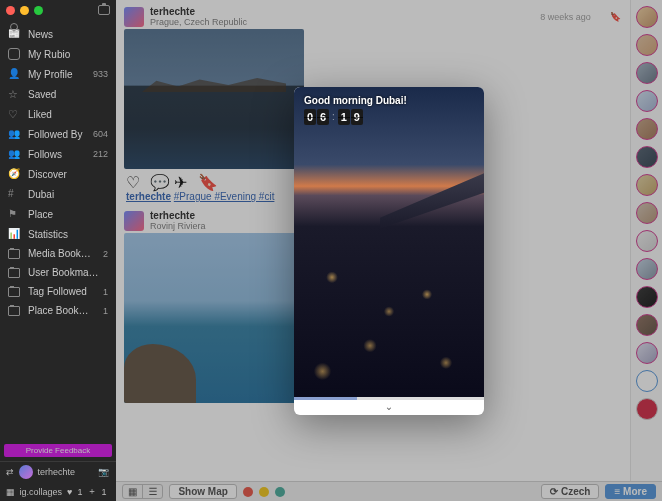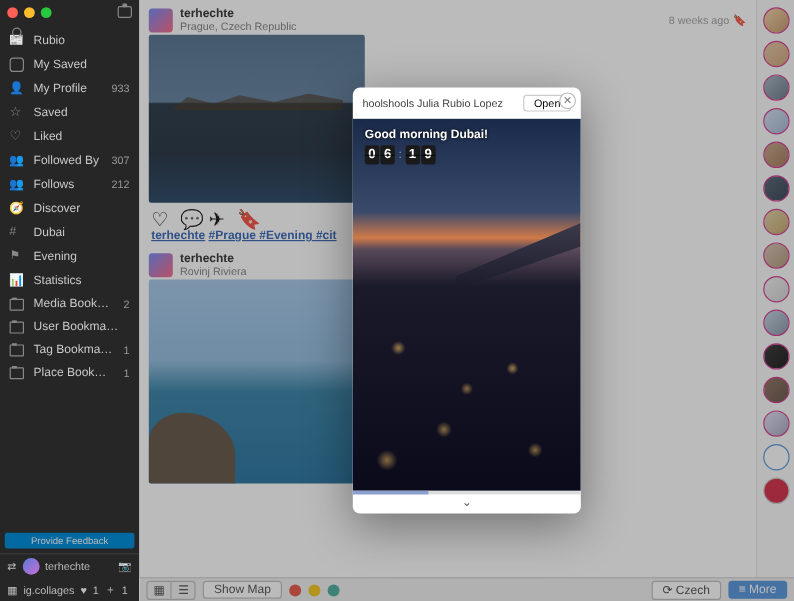--- a/index.html
+++ b/index.html
@@ -22,47 +22,47 @@
   .search-ico { position:absolute; left:10px; top:3px; width:8px; height:8px; }
   .search-ico::before { content:""; position:absolute; width:6px; height:6px; border:1px solid #888; border-radius:50%; }
   .search-ico::after { content:""; position:absolute; width:3px; height:1px; background:#888; transform:rotate(45deg); top:6px; left:6px; }
 
   .nav { flex: 1; overflow: hidden; }
   .nav-item { display: flex; align-items: center; padding: 4px 8px; gap: 8px; cursor: pointer; }
   .nav-ico { width: 12px; height: 12px; flex-shrink: 0; }
   .nav-label { flex: 1; white-space: nowrap; overflow: hidden; text-overflow: ellipsis; }
   .nav-count { color: #999; font-size: 9px; }
 
-  .feedback { margin: 4px auto; background: #0369a1; color: #bbb; font-size: 8px; padding: 2px 22px; border-radius: 2px; width: fit-content; }
+  .feedback { margin: 4px auto; background: #a21caf; color: #bbb; font-size: 8px; padding: 2px 22px; border-radius: 2px; width: fit-content; }
 
   .status { border-top: 1px solid #3a3a3a; }
   .status-row { display: flex; align-items: center; gap: 5px; padding: 3px 6px; font-size: 9px; color: #bbb; }
   .avatar-sm { width: 14px; height: 14px; border-radius: 50%; background: linear-gradient(135deg,#5b7bd5,#c86dd7); }
 
   
   .main { flex: 1; background: #fff; position: relative; overflow: hidden; }
   .feed { position: absolute; inset: 0 32px 20px 0; overflow: hidden; padding: 4px 8px; }
 
   .post { margin-bottom: 6px; }
   .post-head { display: flex; align-items: center; gap: 6px; padding: 2px 0; }
   .avatar { width: 20px; height: 20px; border-radius: 3px; background: linear-gradient(135deg,#6a82fb,#fc5c7d); }
   .post-user { font-size: 10px; font-weight: 600; color: #222; }
   .post-loc { font-size: 9px; color: #777; }
-  .post-time { font-size: 9px; color: #999; display:flex; align-items:center; gap:3px; }
+  .post-time { font-size: 9px; color: #999; display:flex; align-items:center; gap:20px; }
   .flex-spacer { flex: 1; }
   .post-img { width: 180px; height: 140px; border-radius: 2px; }
   .post-img.prague { background: linear-gradient(to bottom, #4a6a8a 0%, #5a7a9a 40%, #1a2a3a 41%, #152535 70%, #1a3a5a 100%); position:relative; overflow:hidden; }
   .post-img.prague::after { content:""; position:absolute; top:35%; left:10%; width:80%; height:10%; background: rgba(60,40,20,0.6); clip-path: polygon(0 100%, 10% 20%, 25% 60%, 40% 10%, 60% 50%, 80% 0%, 100% 40%, 100% 100%); }
   .post-img.rovinj { background: linear-gradient(to bottom, #9ec5e8 0%, #8ab8dc 40%, #2a7aa0 55%, #1a6a9a 100%); height:170px; position:relative; overflow:hidden;}
   .post-img.rovinj::after { content:""; position:absolute; bottom:0; left:0; width:40%; height:35%; background:#5a4a3a; border-radius: 40% 60% 0 0; }
 
   .post-actions { display:flex; gap:10px; padding:4px 2px; }
   .act-ico { width:14px; height:14px; }
   .hashtags { font-size:10px; padding: 0 2px; }
-  .hashtags span { color:#2a5db0; text-decoration:underline; font-weight:700; }
+  .hashtags span { color:#2a5db0; text-decoration:underline; font-weight:400; }
   .hashtags .user { font-weight:700; }
 
   
   .stories { position: absolute; right: 0; top: 0; width: 32px; height: calc(100% - 20px); background: #fafafa; border-left: 1px solid #e4e4e4; display: flex; flex-direction: column; align-items: center; padding: 6px 0; gap: 6px; overflow:hidden;}
   .story { width: 22px; height: 22px; border-radius: 50%; border: 1.5px solid #d02f8a; background: #888; flex-shrink:0;}
   .story:nth-child(1){background:linear-gradient(135deg,#f0d0a0,#c09060);}
   .story:nth-child(2){background:linear-gradient(135deg,#e0c0a0,#d0a070);}
   .story:nth-child(3){background:linear-gradient(135deg,#a0b0c0,#607080);}
   .story:nth-child(4){background:linear-gradient(135deg,#d0e0f0,#a0b0d0);}
   .story:nth-child(5){background:linear-gradient(135deg,#c0a080,#a07050);}
@@ -75,21 +75,21 @@
   .story:nth-child(12){background:linear-gradient(135deg,#8a6a5a,#5a4a3a);}
   .story:nth-child(13){background:linear-gradient(135deg,#e0e0f0,#a0a0c0);}
   .story:nth-child(14){background:#fff; border-color:#4a90d9;}
   .story:nth-child(15){background:#d01f3c; border-color:#ccc;}
 
   
   .toolbar { position: absolute; left:0; right:0; bottom:0; height:20px; background:#f0f0f0; border-top:1px solid #d0d0d0; display:flex; align-items:center; padding:0 6px; gap:6px; font-size:10px; color:#444;}
   .tb-seg { display:flex; border:1px solid #bbb; border-radius:3px; overflow:hidden;}
   .tb-seg span{ padding:1px 5px; border-right:1px solid #bbb; cursor:pointer;}
   .tb-seg span:last-child{border-right:none;}
-  .tb-btn { background:#fff; border:1px solid #bbb; border-radius:3px; padding:1px 8px; cursor:pointer;}
+  .tb-btn { background:#fff; border:1px solid #bbb; border-radius:3px; padding:1px 8px; cursor:pointer;font-weight:bold;}
   .color-dot{width:10px;height:10px;border-radius:50%;}
 
   
   .overlay { position:absolute; inset:0; background:rgba(60,60,60,0.35); display:flex; align-items:center; justify-content:center;}
   .modal { width: 190px; background:#fff; border-radius:6px; box-shadow:0 10px 40px rgba(0,0,0,0.4); overflow:hidden; position:relative;}
   .modal-head{ display:flex; align-items:center; padding:6px 8px; gap:6px;}
   .modal-user{ font-size:9px; color:#444; flex:1; white-space:nowrap; overflow:hidden; text-overflow:ellipsis;}
   .modal-open{ font-size:9px; border:1px solid #ccc; border-radius:3px; padding:1px 8px; background:#fff; cursor:pointer;}
   .modal-close{ position:absolute; top:4px; right:4px; width:14px; height:14px; border:1px solid #bbb; border-radius:50%; display:flex; align-items:center; justify-content:center; font-size:9px; color:#777; cursor:pointer; background:#fff;}
   .story-img { width:100%; height:310px; background: linear-gradient(to bottom, #1a2a4a 0%, #3a4a6a 25%, #d07a4a 32%, #5a4a5a 35%, #1a1a2a 45%, #0a0a1a 100%); position:relative; overflow:hidden;}
@@ -124,86 +124,86 @@
     <div class="dot g"></div>
     <div class="camera-ico"></div>
   </div>
   <div class="search-wrap">
     <span class="search-ico"></span>
   </div>
 
   <div class="nav">
     <div class="nav-item">
         <span class="nav-ico">📰</span>
-        <span class="nav-label">Rubio</span>
+        <span class="nav-label">News</span>
         <span class="nav-count"></span>
       </div>
     <div class="nav-item">
         <span class="nav-ico ico-outline"></span>
-        <span class="nav-label">My Saved</span>
+        <span class="nav-label">My Rubio</span>
         <span class="nav-count"></span>
       </div>
     <div class="nav-item">
         <span class="nav-ico">👤</span>
         <span class="nav-label">My Profile</span>
         <span class="nav-count">933</span>
       </div>
     <div class="nav-item">
         <span class="nav-ico ico-star"></span>
         <span class="nav-label">Saved</span>
         <span class="nav-count"></span>
       </div>
     <div class="nav-item">
         <span class="nav-ico ico-heart"></span>
         <span class="nav-label">Liked</span>
         <span class="nav-count"></span>
       </div>
     <div class="nav-item">
         <span class="nav-ico">👥</span>
         <span class="nav-label">Followed By</span>
-        <span class="nav-count">307</span>
+        <span class="nav-count">604</span>
       </div>
     <div class="nav-item">
         <span class="nav-ico">👥</span>
         <span class="nav-label">Follows</span>
         <span class="nav-count">212</span>
       </div>
     <div class="nav-item">
         <span class="nav-ico">🧭</span>
         <span class="nav-label">Discover</span>
         <span class="nav-count"></span>
       </div>
     <div class="nav-item">
         <span class="nav-ico ico-tag"></span>
         <span class="nav-label">Dubai</span>
         <span class="nav-count"></span>
       </div>
     <div class="nav-item">
         <span class="nav-ico ico-pin"></span>
-        <span class="nav-label">Evening</span>
+        <span class="nav-label">Place</span>
         <span class="nav-count"></span>
       </div>
     <div class="nav-item">
         <span class="nav-ico">📊</span>
         <span class="nav-label">Statistics</span>
         <span class="nav-count"></span>
       </div>
     <div class="nav-item">
         <span class="nav-ico ico-fold"></span>
         <span class="nav-label">Media Bookmarks</span>
         <span class="nav-count">2</span>
       </div>
     <div class="nav-item">
         <span class="nav-ico ico-fold"></span>
         <span class="nav-label">User Bookmarks</span>
         <span class="nav-count"></span>
       </div>
     <div class="nav-item">
         <span class="nav-ico ico-fold"></span>
-        <span class="nav-label">Tag Bookmarks</span>
+        <span class="nav-label">Tag Followed</span>
         <span class="nav-count">1</span>
       </div>
     <div class="nav-item">
         <span class="nav-ico ico-fold"></span>
         <span class="nav-label">Place Bookmarks</span>
         <span class="nav-count">1</span>
       </div>
   </div>
 
   <div class="feedback">Provide Feedback</div>
@@ -297,24 +297,20 @@
     <div class="color-dot" style="background:#f1c40f"></div>
     <div class="color-dot" style="background:#3fa796"></div>
     <div class="flex-spacer"></div>
     <div class="tb-btn"><span>⟳ </span><span>Czech</span></div>
     <div class="tb-btn" style="background:#4a90d9;color:#fff;border-color:#4a90d9"><span>≡ </span><span>More</span></div>
   </div>
 
   <div class="overlay">
     <div class="modal">
       <div class="modal-close">✕</div>
-      <div class="modal-head">
-        <div class="modal-user">hoolshools Julia Rubio Lopez</div>
-        <div class="modal-open">Open</div>
-      </div>
       <div class="story-img">
         <div class="caption">Good morning Dubai!</div>
         <div class="flipclock">
           <div class="flip-group">
             <div class="flip">0</div>
             <div class="flip">6</div>
           </div>
           <div class="flip-sep">:</div>
           <div class="flip-group">
             <div class="flip">1</div>

